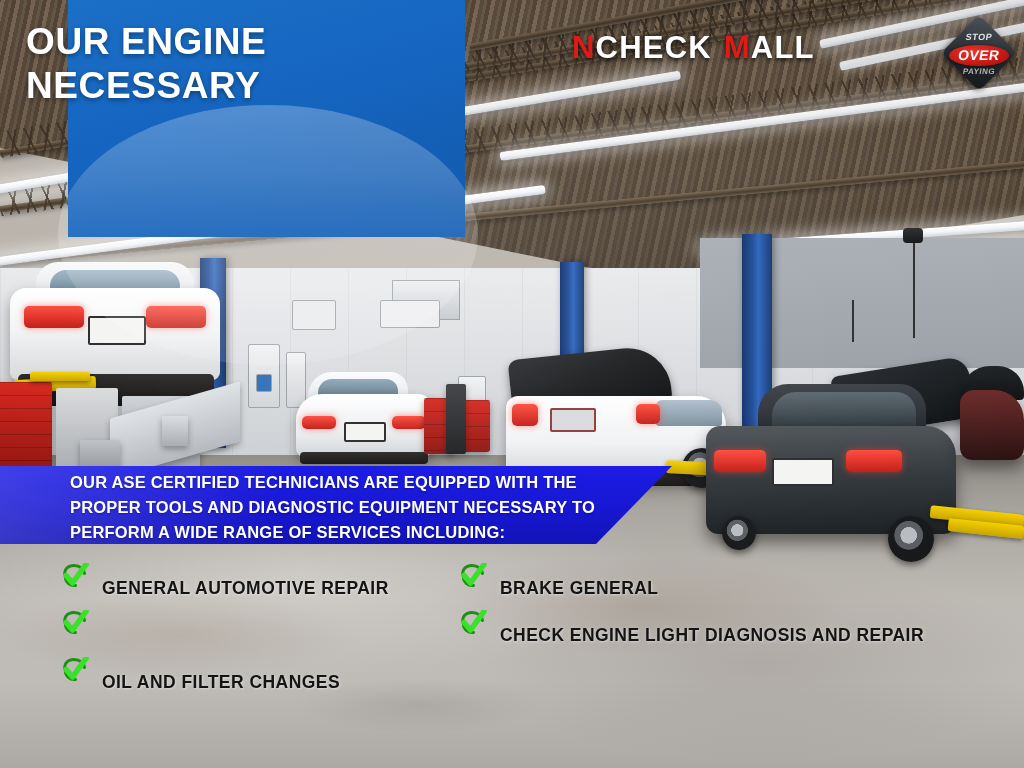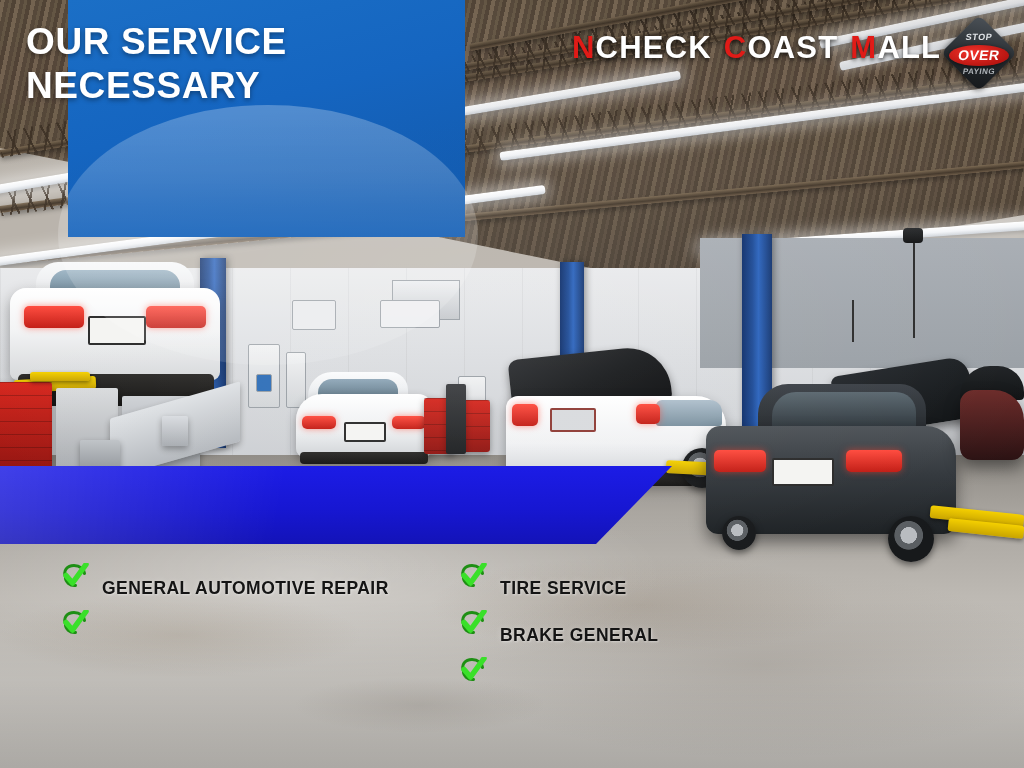--- a/index.html
+++ b/index.html
@@ -466,47 +466,45 @@
     </div>
 
     <div class="photo-haze"></div>
   </div>
 
   <div class="header-panel">
     <div class="header-arc"></div>
     <div class="header-fade"></div>
   </div>
   <div class="header-title">
-    <div>OUR SERVICE</div>
+    <div>OUR ENGINE</div>
     <div>NECESSARY</div>
   </div>
 
   <div class="brand">
     <span class="w">
       <span class="cap">N</span><span class="rest">CHECK</span>
-    </span>
-    <span class="w">
-      <span class="cap">C</span><span class="rest">OAST</span>
     </span>
     <span class="w">
       <span class="cap">M</span><span class="rest">ALL</span>
     </span>
   </div>
 
   <div class="badge">
     <div class="badge-dia"></div>
     <div class="badge-stop">STOP</div>
     <div class="badge-oval"></div>
     <div class="badge-over">OVER</div>
     <div class="badge-paying">PAYING</div>
   </div>
 
   <div class="banner">
     <div class="banner-sheen"></div>
   </div>
+  <div class="banner-text">OUR ASE CERTIFIED TECHNICIANS ARE EQUIPPED WITH THE PROPER TOOLS AND DIAGNOSTIC EQUIPMENT NECESSARY TO PERFORM A WIDE RANGE OF SERVICES INCLUDING:</div>
 
   <div class="services">
 
     <div class="svc-col left">
       <div class="svc-item">
         <span class="check">
           <svg viewBox="0 0 27 25" width="27" height="25" aria-hidden="true">
             <path d="M3.5 13.5 C1 8 5 2.5 12 2.5 C18 2.5 22 6 22.5 10.5" fill="none" stroke="#1e8f14" stroke-width="3" stroke-linecap="round"></path>
             <path d="M3.5 13.5 C3 19 8 23 13.5 22.5" fill="none" stroke="#1e8f14" stroke-width="3" stroke-linecap="round"></path>
             <path d="M4 12.5 L10.5 20 L24 1.5" fill="none" stroke="#3ae02a" stroke-width="5.5" stroke-linecap="round" stroke-linejoin="round"></path>
@@ -516,49 +514,50 @@
       </div>
       <div class="svc-item">
         <span class="check">
           <svg viewBox="0 0 27 25" width="27" height="25" aria-hidden="true">
             <path d="M3.5 13.5 C1 8 5 2.5 12 2.5 C18 2.5 22 6 22.5 10.5" fill="none" stroke="#1e8f14" stroke-width="3" stroke-linecap="round"></path>
             <path d="M3.5 13.5 C3 19 8 23 13.5 22.5" fill="none" stroke="#1e8f14" stroke-width="3" stroke-linecap="round"></path>
             <path d="M4 12.5 L10.5 20 L24 1.5" fill="none" stroke="#3ae02a" stroke-width="5.5" stroke-linecap="round" stroke-linejoin="round"></path>
           </svg>
         </span>
       </div>
-    </div>
-
-    <div class="svc-col right">
       <div class="svc-item">
         <span class="check">
           <svg viewBox="0 0 27 25" width="27" height="25" aria-hidden="true">
             <path d="M3.5 13.5 C1 8 5 2.5 12 2.5 C18 2.5 22 6 22.5 10.5" fill="none" stroke="#1e8f14" stroke-width="3" stroke-linecap="round"></path>
             <path d="M3.5 13.5 C3 19 8 23 13.5 22.5" fill="none" stroke="#1e8f14" stroke-width="3" stroke-linecap="round"></path>
             <path d="M4 12.5 L10.5 20 L24 1.5" fill="none" stroke="#3ae02a" stroke-width="5.5" stroke-linecap="round" stroke-linejoin="round"></path>
           </svg>
         </span>
-        <span class="svc-label">TIRE SERVICE</span>
+        <span class="svc-label">OIL AND FILTER CHANGES</span>
       </div>
+    </div>
+
+    <div class="svc-col right">
       <div class="svc-item">
         <span class="check">
           <svg viewBox="0 0 27 25" width="27" height="25" aria-hidden="true">
             <path d="M3.5 13.5 C1 8 5 2.5 12 2.5 C18 2.5 22 6 22.5 10.5" fill="none" stroke="#1e8f14" stroke-width="3" stroke-linecap="round"></path>
             <path d="M3.5 13.5 C3 19 8 23 13.5 22.5" fill="none" stroke="#1e8f14" stroke-width="3" stroke-linecap="round"></path>
             <path d="M4 12.5 L10.5 20 L24 1.5" fill="none" stroke="#3ae02a" stroke-width="5.5" stroke-linecap="round" stroke-linejoin="round"></path>
           </svg>
         </span>
         <span class="svc-label">BRAKE GENERAL</span>
       </div>
       <div class="svc-item">
         <span class="check">
           <svg viewBox="0 0 27 25" width="27" height="25" aria-hidden="true">
             <path d="M3.5 13.5 C1 8 5 2.5 12 2.5 C18 2.5 22 6 22.5 10.5" fill="none" stroke="#1e8f14" stroke-width="3" stroke-linecap="round"></path>
             <path d="M3.5 13.5 C3 19 8 23 13.5 22.5" fill="none" stroke="#1e8f14" stroke-width="3" stroke-linecap="round"></path>
             <path d="M4 12.5 L10.5 20 L24 1.5" fill="none" stroke="#3ae02a" stroke-width="5.5" stroke-linecap="round" stroke-linejoin="round"></path>
           </svg>
         </span>
+        <span class="svc-label">CHECK ENGINE LIGHT DIAGNOSIS AND REPAIR</span>
       </div>
     </div>
 
   </div>
 
 </div>
 
 </body></html>

